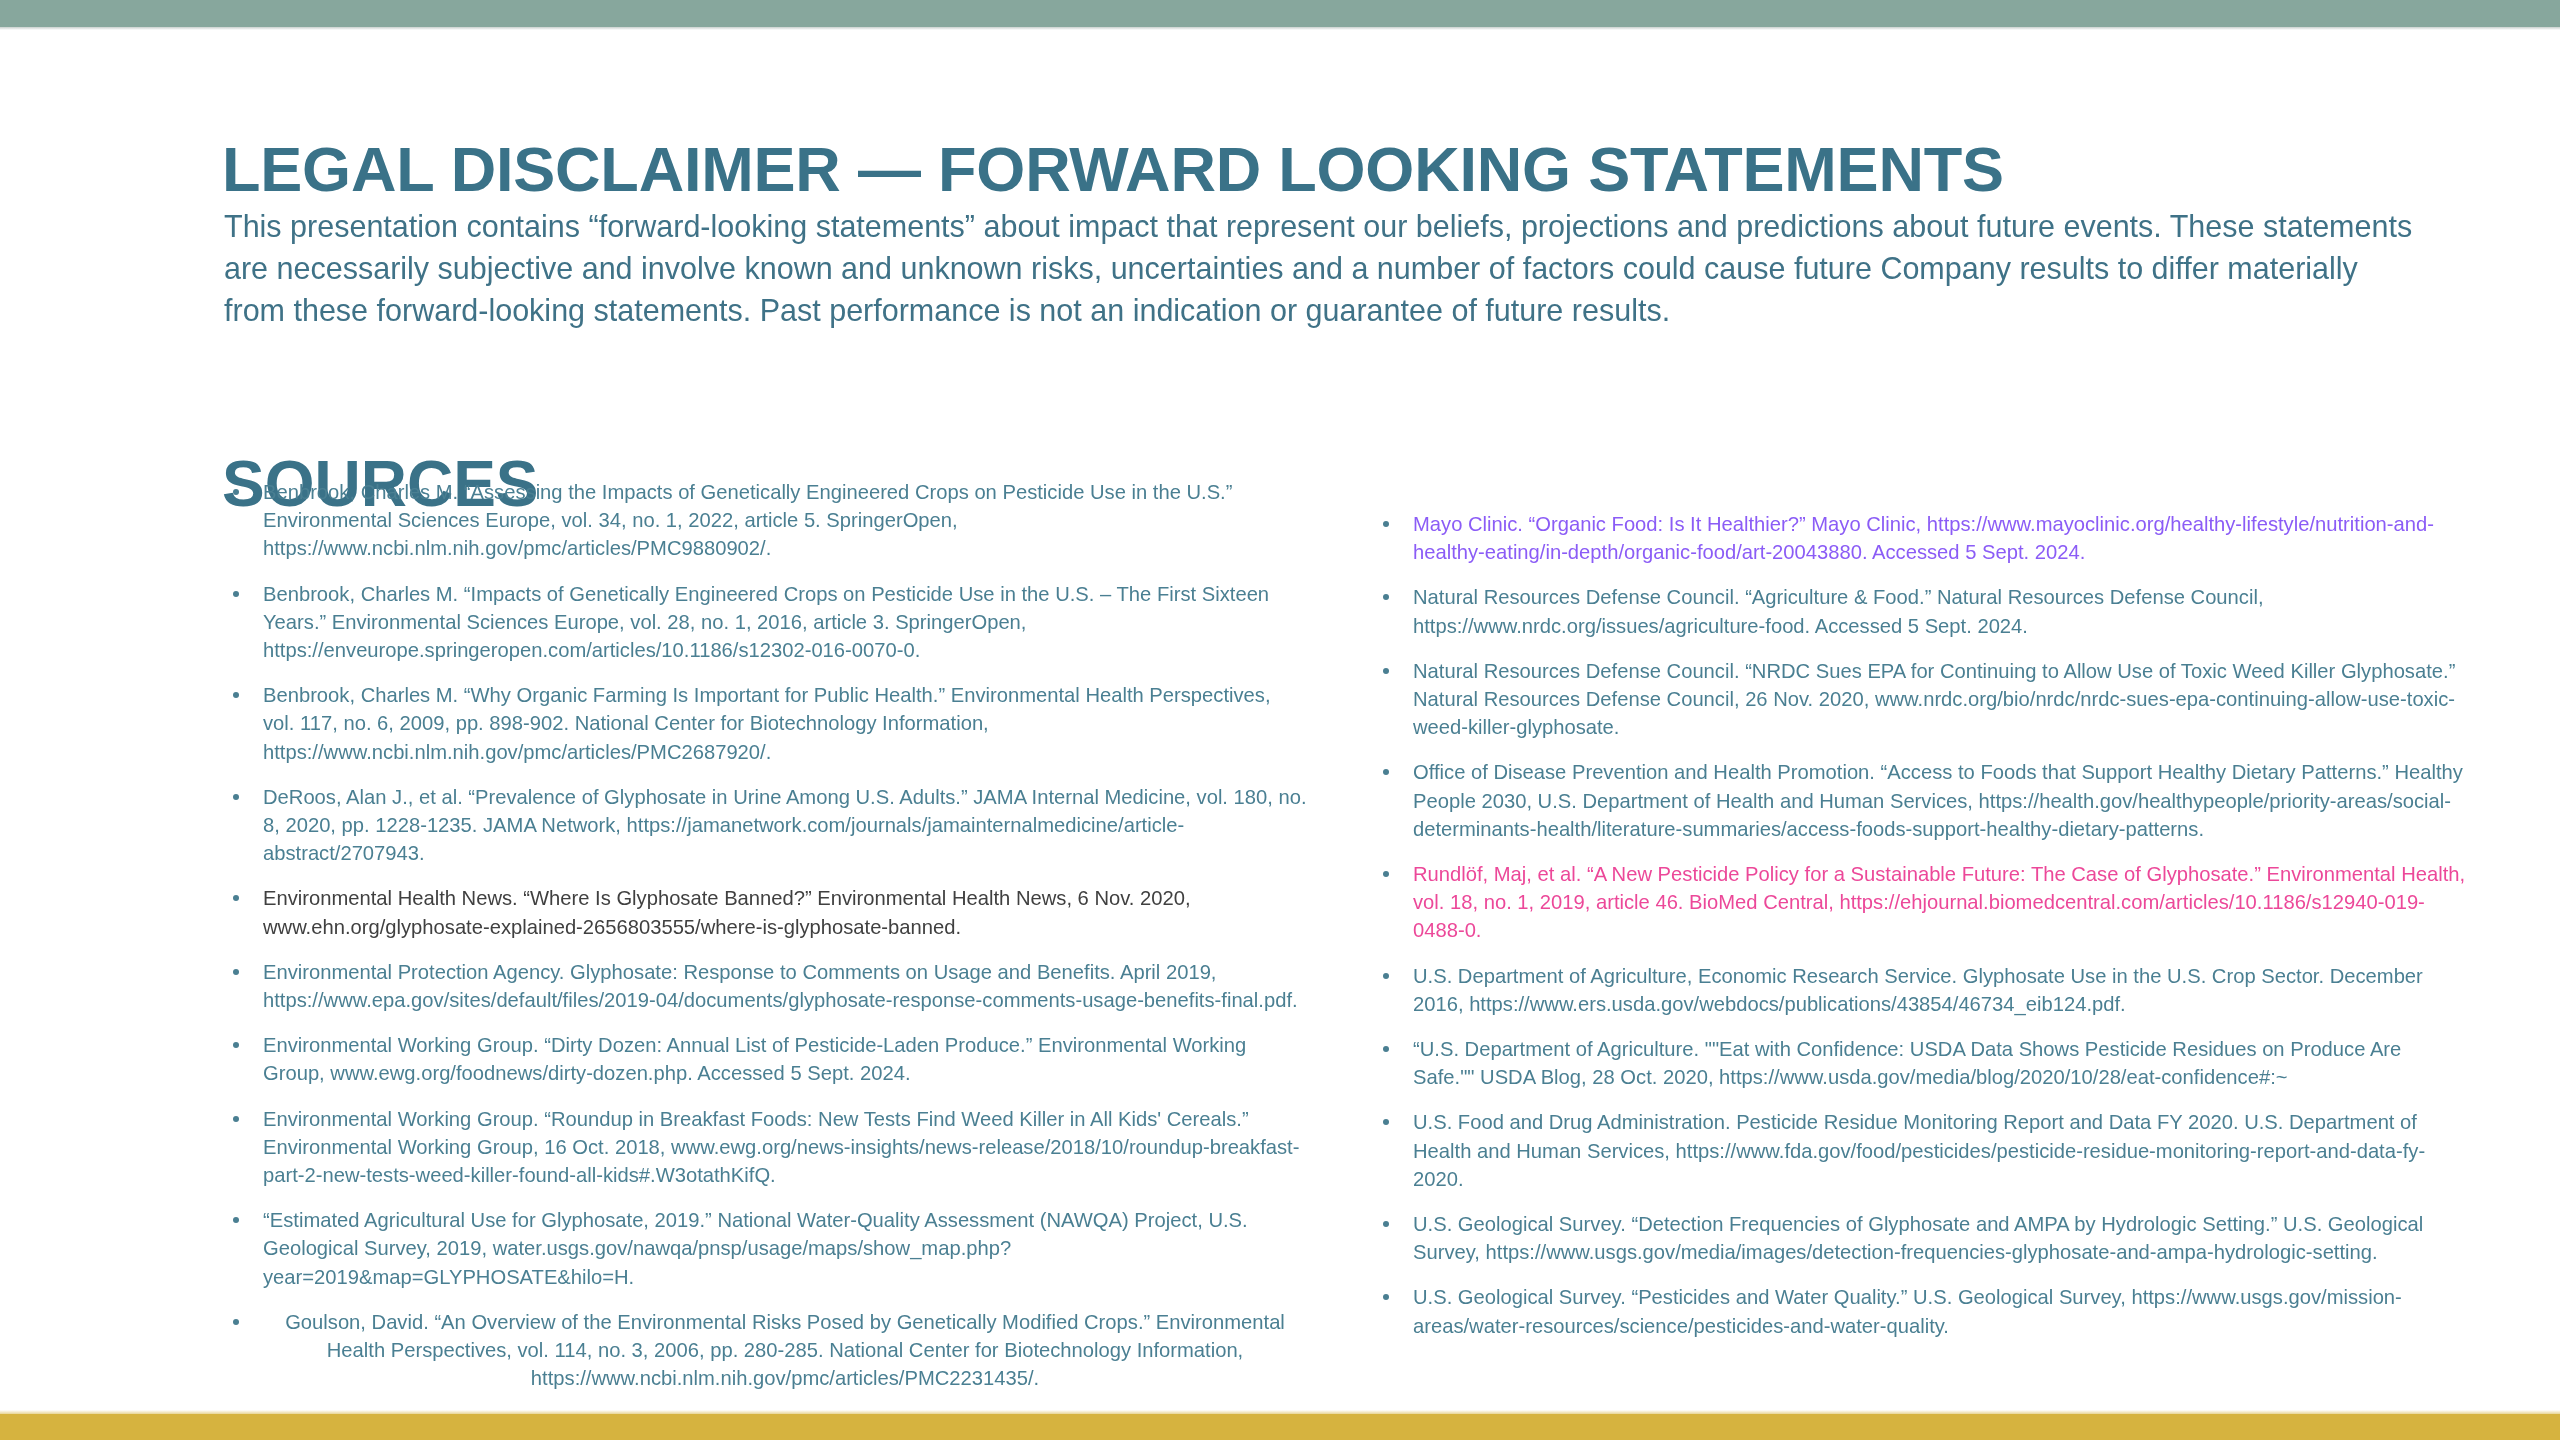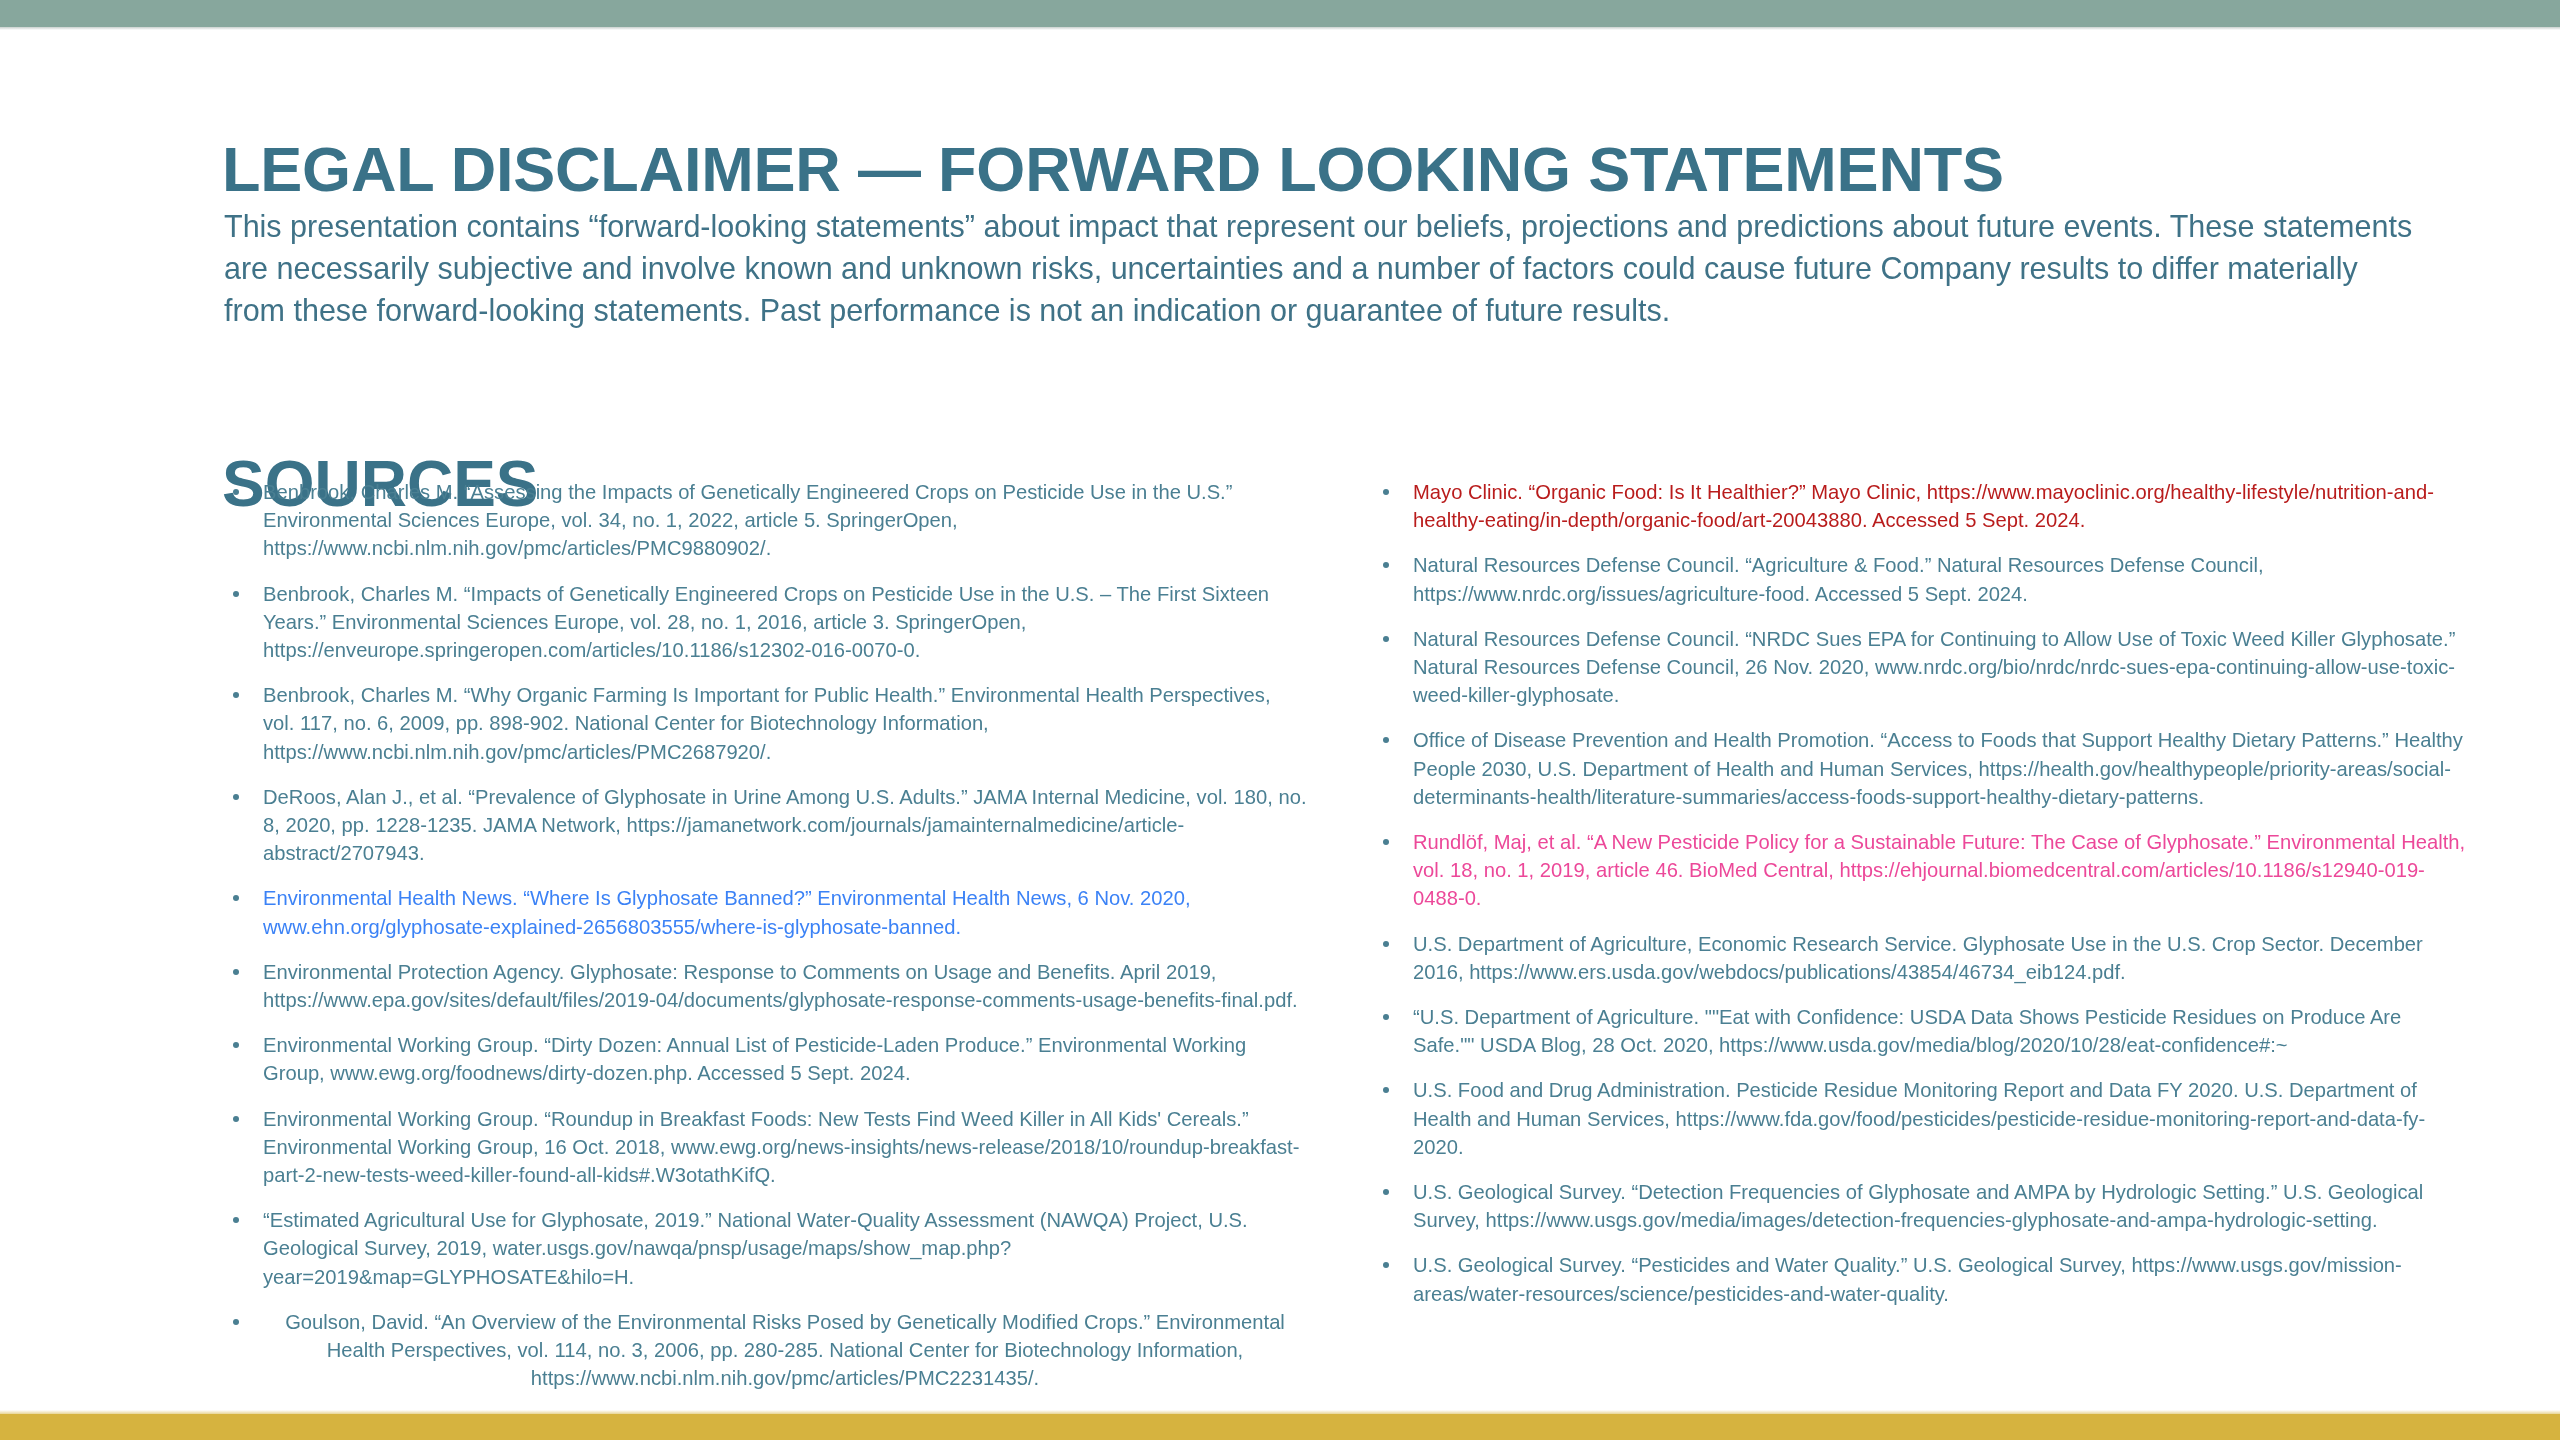--- a/index.html
+++ b/index.html
@@ -145,32 +145,32 @@
 
 <h2 class="sources-heading" style="color: rgb(58, 114, 136);">SOURCES</h2>
 
 <div class="columns">
   <div class="col col-left">
     <ul class="src-list" id="left-list">
         <li style="color: rgb(74, 127, 146);">Benbrook, Charles M. “Assessing the Impacts of Genetically Engineered Crops on Pesticide Use in the U.S.” Environmental Sciences Europe, vol. 34, no. 1, 2022, article 5. SpringerOpen, https://www.ncbi.nlm.nih.gov/pmc/articles/PMC9880902/.</li>
         <li style="color: rgb(74, 127, 146);">Benbrook, Charles M. “Impacts of Genetically Engineered Crops on Pesticide Use in the U.S. – The First Sixteen Years.” Environmental Sciences Europe, vol. 28, no. 1, 2016, article 3. SpringerOpen, https://enveurope.springeropen.com/articles/10.1186/s12302-016-0070-0.</li>
         <li style="color: rgb(74, 127, 146);">Benbrook, Charles M. “Why Organic Farming Is Important for Public Health.” Environmental Health Perspectives, vol. 117, no. 6, 2009, pp. 898-902. National Center for Biotechnology Information, https://www.ncbi.nlm.nih.gov/pmc/articles/PMC2687920/.</li>
         <li style="color: rgb(74, 127, 146);">DeRoos, Alan J., et al. “Prevalence of Glyphosate in Urine Among U.S. Adults.” JAMA Internal Medicine, vol. 180, no. 8, 2020, pp. 1228-1235. JAMA Network, https://jamanetwork.com/journals/jamainternalmedicine/article-abstract/2707943.</li>
-        <li style="color: #3b82f6;">Environmental Health News. “Where Is Glyphosate Banned?” Environmental Health News, 6 Nov. 2020, www.ehn.org/glyphosate-explained-2656803555/where-is-glyphosate-banned.</li>
+        <li style="color: #404040;">Environmental Health News. “Where Is Glyphosate Banned?” Environmental Health News, 6 Nov. 2020, www.ehn.org/glyphosate-explained-2656803555/where-is-glyphosate-banned.</li>
         <li style="color: rgb(74, 127, 146);">Environmental Protection Agency. Glyphosate: Response to Comments on Usage and Benefits. April 2019, https://www.epa.gov/sites/default/files/2019-04/documents/glyphosate-response-comments-usage-benefits-final.pdf.</li>
         <li style="color: rgb(74, 127, 146);">Environmental Working Group. “Dirty Dozen: Annual List of Pesticide-Laden Produce.” Environmental Working Group, www.ewg.org/foodnews/dirty-dozen.php. Accessed 5 Sept. 2024.</li>
         <li style="color: rgb(74, 127, 146);">Environmental Working Group. “Roundup in Breakfast Foods: New Tests Find Weed Killer in All Kids' Cereals.” Environmental Working Group, 16 Oct. 2018, www.ewg.org/news-insights/news-release/2018/10/roundup-breakfast-part-2-new-tests-weed-killer-found-all-kids#.W3otathKifQ.</li>
         <li style="color: rgb(74, 127, 146);">“Estimated Agricultural Use for Glyphosate, 2019.” National Water-Quality Assessment (NAWQA) Project, U.S. Geological Survey, 2019, water.usgs.gov/nawqa/pnsp/usage/maps/show_map.php?year=2019&amp;map=GLYPHOSATE&amp;hilo=H.</li>
         <li style="color: rgb(74, 127, 146); text-align: center;">Goulson, David. “An Overview of the Environmental Risks Posed by Genetically Modified Crops.” Environmental Health Perspectives, vol. 114, no. 3, 2006, pp. 280-285. National Center for Biotechnology Information, https://www.ncbi.nlm.nih.gov/pmc/articles/PMC2231435/.</li>
         <li style="color: rgb(74, 127, 146);">Human Rights Watch. “U.S. Bans Toxic Pesticide on Food Crops.” Human Rights Watch, 18 Aug. 2021, www.hrw.org/news/2021/08/18/us-bans-toxic-pesticide-food-crops.</li>
       </ul>
   </div>
   <div class="col col-right">
     <ul class="src-list" id="right-list">
-        <li style="color: #b91c1c;">Mayo Clinic. “Organic Food: Is It Healthier?” Mayo Clinic, https://www.mayoclinic.org/healthy-lifestyle/nutrition-and-healthy-eating/in-depth/organic-food/art-20043880. Accessed 5 Sept. 2024.</li>
+        <li style="color: #8b5cf6; margin-top: 32px;">Mayo Clinic. “Organic Food: Is It Healthier?” Mayo Clinic, https://www.mayoclinic.org/healthy-lifestyle/nutrition-and-healthy-eating/in-depth/organic-food/art-20043880. Accessed 5 Sept. 2024.</li>
         <li style="color: rgb(74, 127, 146);">Natural Resources Defense Council. “Agriculture &amp; Food.” Natural Resources Defense Council, https://www.nrdc.org/issues/agriculture-food. Accessed 5 Sept. 2024.</li>
         <li style="color: rgb(74, 127, 146);">Natural Resources Defense Council. “NRDC Sues EPA for Continuing to Allow Use of Toxic Weed Killer Glyphosate.” Natural Resources Defense Council, 26 Nov. 2020, www.nrdc.org/bio/nrdc/nrdc-sues-epa-continuing-allow-use-toxic-weed-killer-glyphosate.</li>
         <li style="color: rgb(74, 127, 146);">Office of Disease Prevention and Health Promotion. “Access to Foods that Support Healthy Dietary Patterns.” Healthy People 2030, U.S. Department of Health and Human Services, https://health.gov/healthypeople/priority-areas/social-determinants-health/literature-summaries/access-foods-support-healthy-dietary-patterns.</li>
         <li style="color: #ec4899;">Rundlöf, Maj, et al. “A New Pesticide Policy for a Sustainable Future: The Case of Glyphosate.” Environmental Health, vol. 18, no. 1, 2019, article 46. BioMed Central, https://ehjournal.biomedcentral.com/articles/10.1186/s12940-019-0488-0.</li>
         <li style="color: rgb(74, 127, 146);">U.S. Department of Agriculture, Economic Research Service. Glyphosate Use in the U.S. Crop Sector. December 2016, https://www.ers.usda.gov/webdocs/publications/43854/46734_eib124.pdf.</li>
         <li style="color: rgb(74, 127, 146);">“U.S. Department of Agriculture. ""Eat with Confidence: USDA Data Shows Pesticide Residues on Produce Are Safe."" USDA Blog, 28 Oct. 2020, https://www.usda.gov/media/blog/2020/10/28/eat-confidence#:~</li>
         <li style="color: rgb(74, 127, 146);">U.S. Food and Drug Administration. Pesticide Residue Monitoring Report and Data FY 2020. U.S. Department of Health and Human Services, https://www.fda.gov/food/pesticides/pesticide-residue-monitoring-report-and-data-fy-2020.</li>
         <li style="color: rgb(74, 127, 146);">U.S. Geological Survey. “Detection Frequencies of Glyphosate and AMPA by Hydrologic Setting.” U.S. Geological Survey, https://www.usgs.gov/media/images/detection-frequencies-glyphosate-and-ampa-hydrologic-setting.</li>
         <li style="color: rgb(74, 127, 146);">U.S. Geological Survey. “Pesticides and Water Quality.” U.S. Geological Survey, https://www.usgs.gov/mission-areas/water-resources/science/pesticides-and-water-quality.</li>
       </ul>

